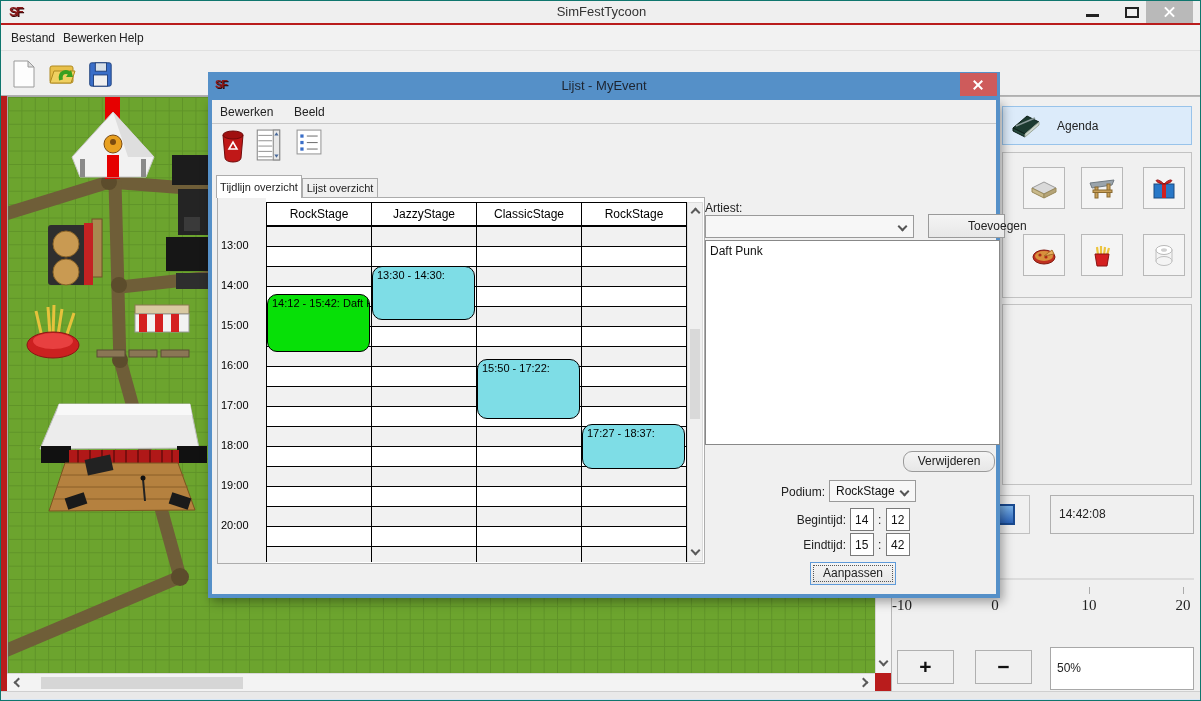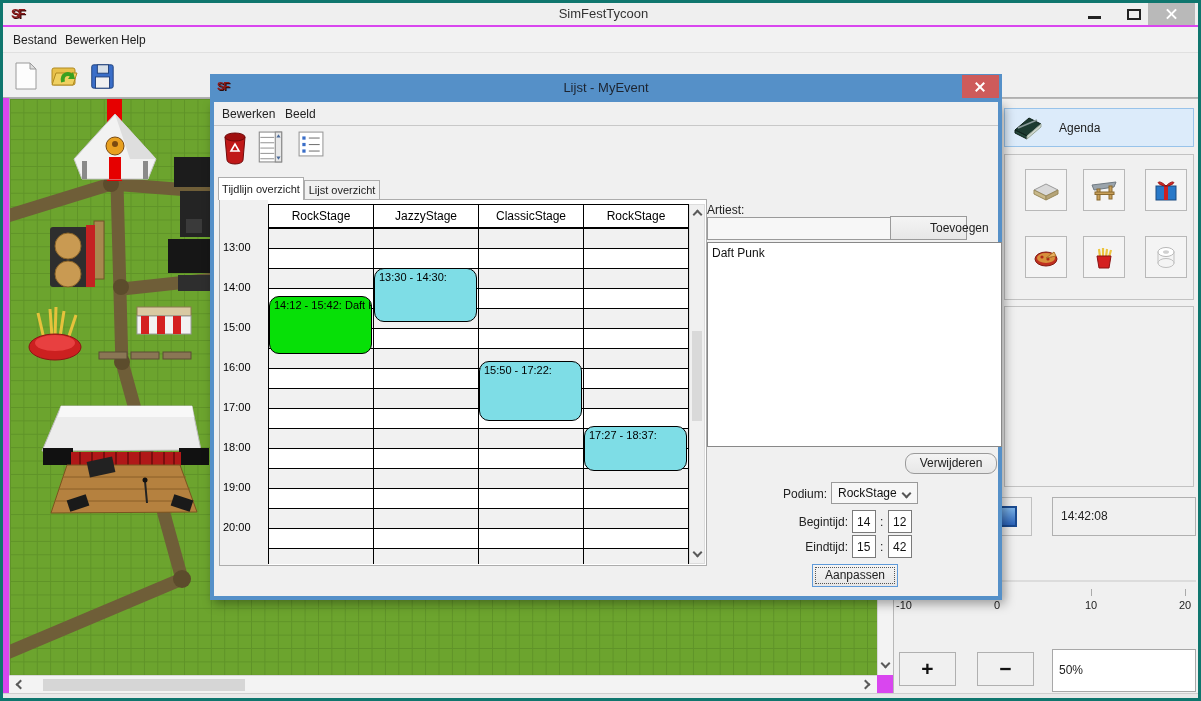--- a/index.html
+++ b/index.html
@@ -1,17 +1,17 @@
 <!DOCTYPE html>
 <html><head>
 <meta charset="utf-8">
 <style>
   html,body{margin:0;padding:0;background:#dcdcdc;}
   *{box-sizing:border-box;font-family:"Liberation Sans",sans-serif;}
-  #app{position:relative;width:1201px;height:701px;background:#d946ef;overflow:hidden;border:3px solid #0f766e;}
+  #app{position:relative;width:1201px;height:701px;background:#b91c1c;overflow:hidden;border:1px solid #0f766e;}
   .abs{position:absolute;}
 
   
   #titlebar{left:0;top:0;width:1201px;height:22px;background:#efefef;}
   #app-logo{left:8px;top:3px;font-size:13px;font-weight:bold;color:#8a1a1a;text-shadow:1px 1px 0 #3a0a0a;letter-spacing:-2px;}
   #app-title{left:0;top:0;width:1201px;height:22px;text-align:center;line-height:22px;font-size:13px;color:#333;}
   #btn-min{left:1085px;top:13px;width:13px;height:3px;background:#222;}
   #btn-max{left:1124px;top:6px;width:14px;height:11px;border:2px solid #222;background:transparent;}
   #btn-close{left:1145px;top:0;width:47px;height:22px;background:#b9b9b9;}
   .xbar{position:absolute;left:17px;top:10px;width:13px;height:2px;background:#fff;}
@@ -40,21 +40,21 @@
   #agenda-btn{left:110px;top:9px;width:190px;height:39px;background:#dcebfa;border:1px solid #98c3ea;display:flex;align-items:center;}
   #agenda-btn span{font-size:12px;color:#222;margin-left:16px;}
   #shop-box{left:110px;top:55px;width:190px;height:146px;border:1px solid #c2c2c2;}
   .shop-cell{position:absolute;width:42px;height:42px;border:1px solid #b8b8b8;background:#f4f4f4;display:flex;align-items:center;justify-content:center;}
   #empty-box{left:110px;top:207px;width:190px;height:181px;border:1px solid #c2c2c2;}
   #clock-btn{left:85px;top:398px;width:53px;height:39px;border:1px solid #c0c0c0;background:#f0f0f0;display:flex;align-items:center;justify-content:center;}
   #clock-ico{width:23px;height:21px;background:linear-gradient(#7ab2e8,#2a62b8);border:2px solid #1a4a90;}
   #clock-display{left:158px;top:398px;width:144px;height:39px;border:1px solid #b0b0b0;font-size:12px;color:#222;line-height:37px;padding-left:8px;}
   #slider-track{left:12px;top:481px;width:290px;height:2px;background:#dcdcdc;}
   .tickmark{position:absolute;top:490px;width:1px;height:7px;background:#aaa;}
-  .ticklabel{position:absolute;top:500px;width:30px;text-align:center;font-size:11px;color:#222;}
+  .ticklabel{position:absolute;top:500px;width:30px;text-align:center;font-size:15px;color:#222;font-family:Liberation Serif, serif;}
   .zoom-btn{position:absolute;top:553px;width:57px;height:34px;background:#f0f0f0;border:1px solid #b0b0b0;
     font-size:21px;font-weight:bold;color:#111;text-align:center;line-height:31px;}
   #zoom-box{left:158px;top:550px;width:144px;height:43px;background:#fff;border:1px solid #a8a8a8;font-size:12px;color:#222;line-height:41px;padding-left:6px;}
   #bottom-strip{left:0;top:690px;width:1201px;height:11px;background:#e9e9e9;border-top:1px solid #cfcfcf;}
   #bottom-strip::after{content:"";position:absolute;left:0;bottom:0;width:100%;height:3px;background:#d7e6f5;}
 
   
   #dialog{left:207px;top:99px;width:792px;height:498px;background:#f0f0f0;border:4px solid #5590c8;border-top:none;
     box-shadow:3px 4px 10px rgba(0,0,0,.35);z-index:10;}
   #dlg-titlebar{left:-4px;top:-28px;width:792px;height:28px;background:#5590c8;}
@@ -82,21 +82,21 @@
       repeating-linear-gradient(to bottom,#f1f1f1 0 20px,#ffffff 20px 40px);}
   .event{position:absolute;width:103px;border:1px solid #000;border-radius:10px;overflow:hidden;}
   .event span{display:block;font-size:11px;color:#000;white-space:nowrap;overflow:hidden;padding:2px 0 0 4px;}
   #grid-scroll{left:469px;top:4px;width:16px;height:360px;background:#f0f0f0;border:1px solid #dcdcdc;}
   #grid-thumb{left:2px;top:126px;width:10px;height:90px;background:#d9d9d9;}
 
   #artist-label{left:493px;top:101px;font-size:12px;color:#222;}
   #artist-combo{left:493px;top:115px;width:209px;height:23px;background:#f7f7f7;border:1px solid #9a9a9a;}
   #artist-combo .chev,#podium-combo .chev{position:absolute;right:7px;top:7px;border-color:#555;}
   .btn{position:absolute;background:linear-gradient(#f4f4f4,#e7e7e7);border:1px solid #9a9a9a;font-size:12px;color:#222;text-align:center;}
-  #btn-toevoegen{left:676px;top:114px;width:77px;height:24px;line-height:22px;padding-left:39px;}
+  #btn-toevoegen{left:716px;top:114px;width:77px;height:24px;line-height:22px;padding-left:39px;}
   #artist-list{left:493px;top:140px;width:295px;height:205px;background:#fff;border:1px solid #888;}
   .artist-item{font-size:12px;color:#111;padding:3px 0 0 4px;}
   #btn-verwijderen{left:691px;top:351px;width:92px;height:21px;line-height:19px;border-radius:9px;}
   .fld-label{position:absolute;font-size:12px;color:#222;text-align:right;}
   #podium-combo{left:617px;top:380px;width:87px;height:22px;background:#f7f7f7;border:1px solid #9a9a9a;font-size:12px;line-height:20px;padding-left:6px;color:#111;}
   .time-input{position:absolute;width:24px;height:23px;border:1px solid #7a7a7a;background:#fff;font-size:12px;padding:0 0 0 4px;color:#111;}
   .colon{position:absolute;font-size:12px;color:#222;}
   #btn-aanpassen{left:598px;top:462px;width:86px;height:23px;line-height:21px;border:1px solid #5e9ad9;outline:1px dotted #555;outline-offset:-4px;}
 </style>
 </head>
@@ -348,21 +348,21 @@
       <div id="dlg-logo" class="abs">SF</div>
       <div id="dlg-title" class="abs">Lijst - MyEvent</div>
       <div id="dlg-close" class="abs">
         <span class="xbar a" style="width:12px;left:12px;top:11px"></span>
         <span class="xbar b" style="width:12px;left:12px;top:11px"></span>
       </div>
     </div>
 
     <div id="dlg-menubar" class="abs">
       <span class="menu-item" style="left:2px;height:24px;line-height:24px">Bewerken</span>
-      <span class="menu-item" style="left:65px;height:20px;line-height:24px">Beeld</span>
+      <span class="menu-item" style="left:76px;height:20px;line-height:24px">Beeld</span>
     </div>
 
     <div id="dlg-toolbar" class="abs">
       <div class="dlg-tool" style="left:8px">
         <svg width="26" height="34" viewBox="0 0 26 34">
           <path d="M3,6 L5,29 A8,4 0 0 0 21,29 L23,6 Z" fill="#c01818" stroke="#700a0a"></path>
           <ellipse cx="13" cy="6" rx="10" ry="4" fill="#a01010" stroke="#700a0a"></ellipse>
           <path d="M9,20 L13,13 L17,20 Z" fill="none" stroke="#fff" stroke-width="1.6"></path>
         </svg>
       </div>

